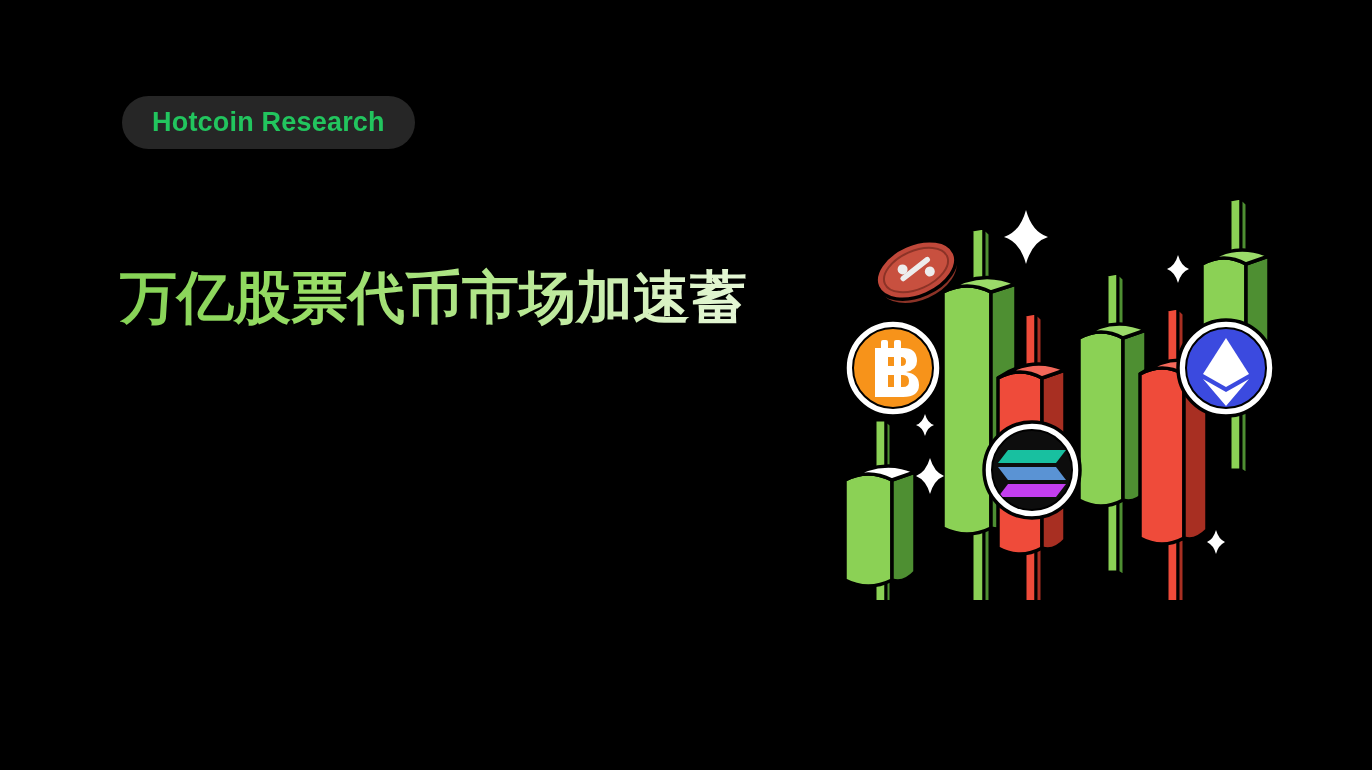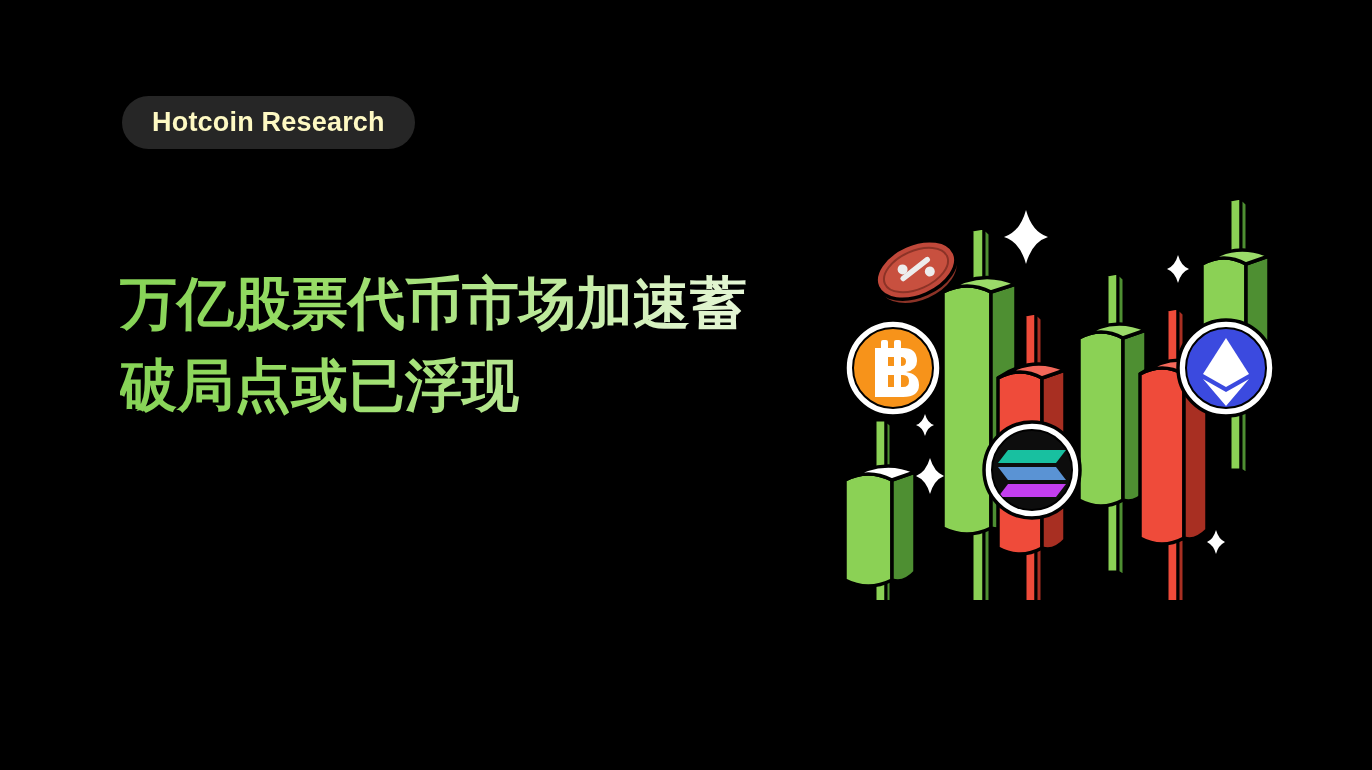--- a/index.html
+++ b/index.html
@@ -19,32 +19,32 @@
   #badge {
     position:absolute;
     left:122px; top:96px;
     height:53px;
     display:flex; align-items:center;
     padding:0 30px;
     background:#262626;
     border-radius:26.5px;
   }
   #badge-label {
-    color:#fef9c3;
+    color:#22c55e;
     font-size:27px;
     font-weight:bold;
     letter-spacing:0.2px;
     white-space:nowrap;
     font-family:"Liberation Sans", sans-serif;
   }
 
   
   #headline {
     position:absolute;
-    left:120px; top:262px;
+    left:120px; top:256px;
     width:700px;
   }
   .hl-line {
     font-size:57px;
     font-weight:bold;
     line-height:82px;
     white-space:nowrap;
     letter-spacing:0px;
     background-image:linear-gradient(92deg,#86d356 0%,#96dc64 26%,#b8e894 58%,#dcf3c8 80%,#eefae5 100%);
     -webkit-background-clip:text;
@@ -72,21 +72,20 @@
 <body>
 
 <div id="canvas">
 
   <div id="badge">
     <span id="badge-label">Hotcoin Research</span>
   </div>
 
   <div id="headline">
     <div class="hl-line l1">万亿股票代币市场加速蓄</div>
-    <div class="hl-line l3">破局点或已浮现</div>
   </div>
 
   <div id="illustration">
     <svg width="470" height="420" viewBox="0 0 470 420" xmlns="http://www.w3.org/2000/svg">
       <defs>
 
         <clipPath id="solclip">
             <circle cx="212" cy="290" r="40"></circle>
           </clipPath>
       </defs>

